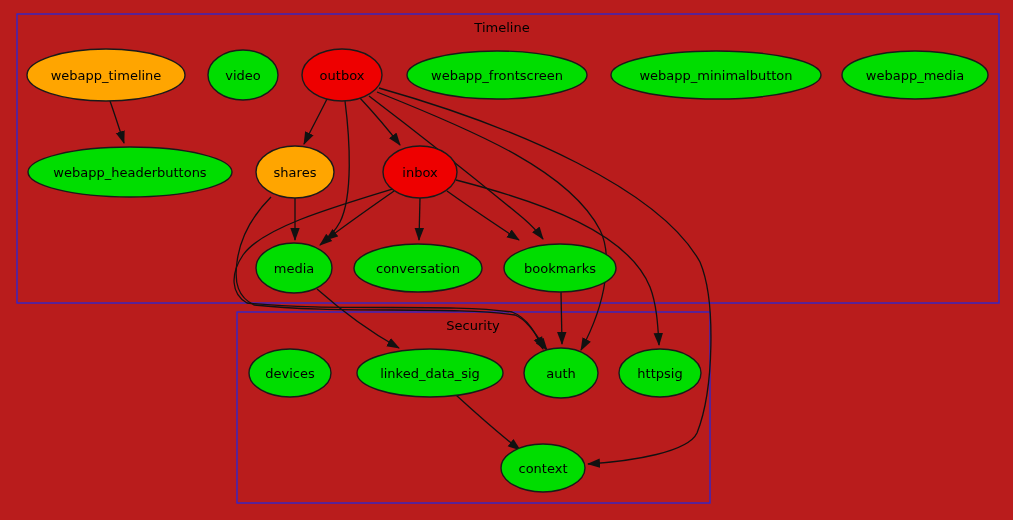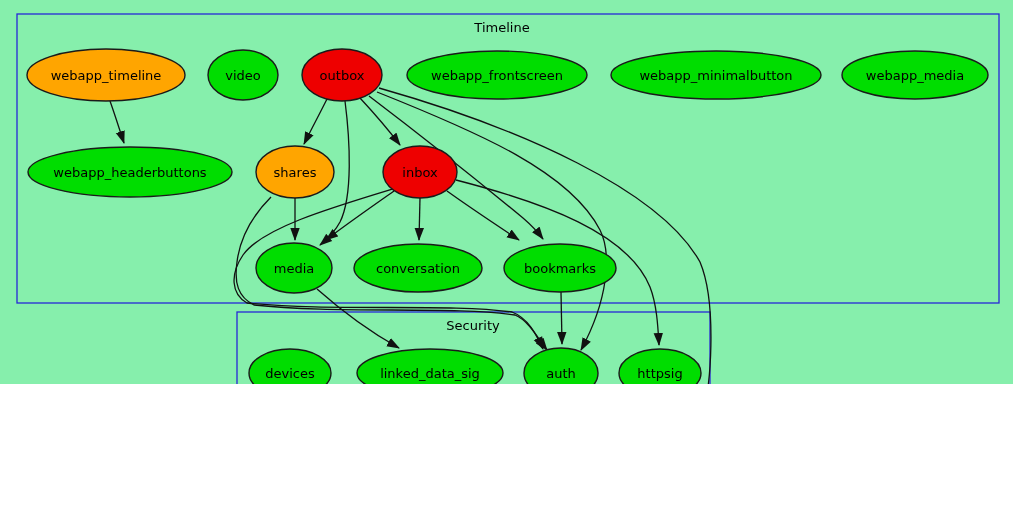--- a/index.html
+++ b/index.html
@@ -4,22 +4,22 @@
 <style>
   html, body {
     margin: 0;
     padding: 0;
     background: #ffffff;
     font-family: "DejaVu Sans", "Liberation Sans", sans-serif;
   }
   .stage {
     position: relative;
     width: 1013px;
-    height: 384px;
-    background: #86efac;
+    height: 520px;
+    background: #b91c1c;
     overflow: hidden;
   }
   svg { display: block; }
   .cluster-rect {
     fill: none;
     stroke-width: 1.3px;
   }
   .cluster-label {
     font-size: 13px;
     fill: #000000;

